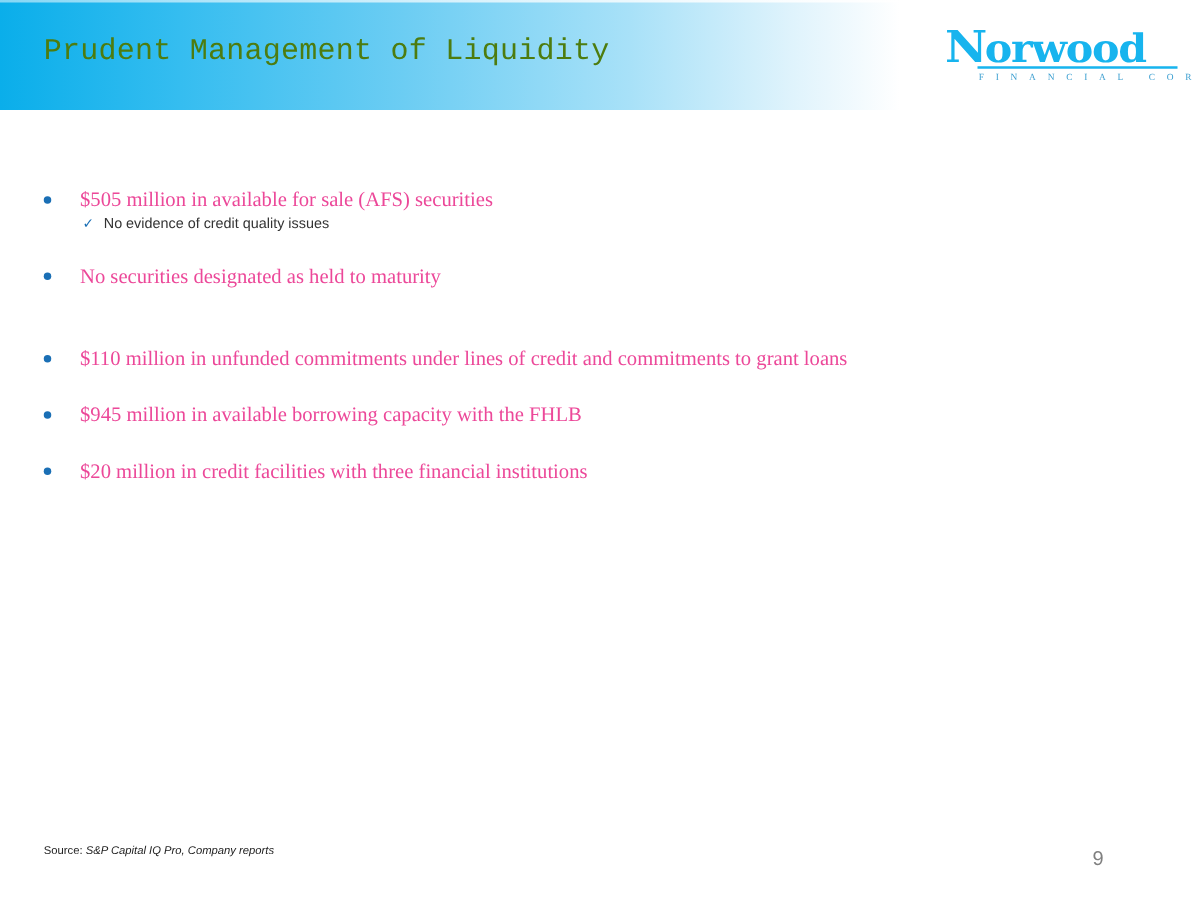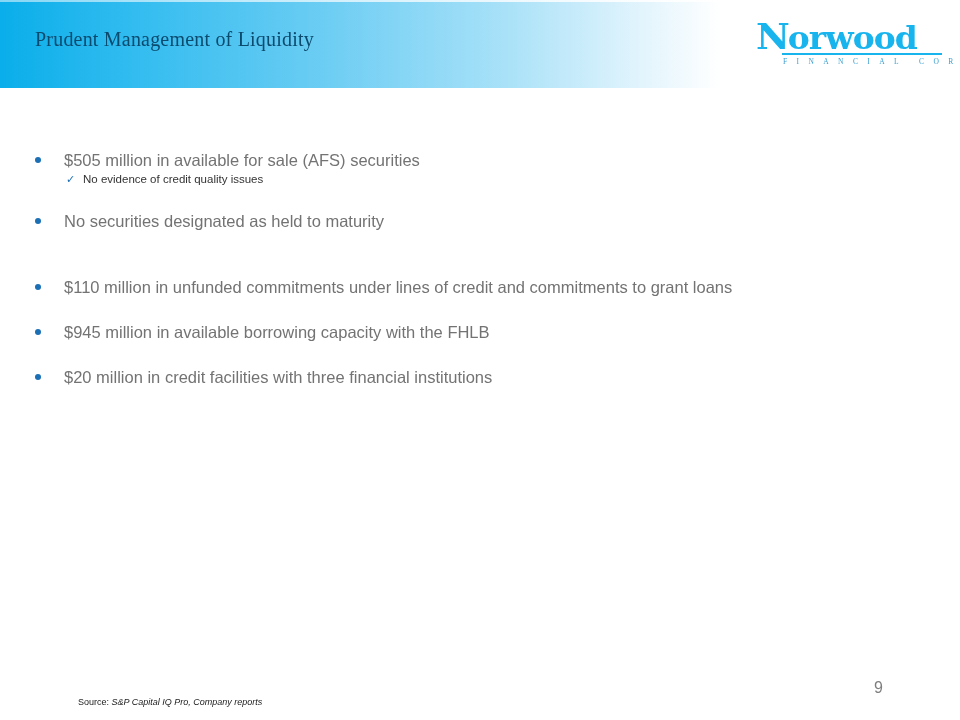--- a/index.html
+++ b/index.html
@@ -9,21 +9,21 @@
     .header-band {
       position: absolute; left: 0; top: 0; width: 720px; height: 88px;
       background: linear-gradient(to right, #0aaeea 0%, #35bdf0 20%, #6ccdf3 45%, #a8e1f8 70%, #dff3fc 88%, #ffffff 100%);
     }
     .header-band::after {
       content: ""; position: absolute; left: 0; top: 0; width: 100%; height: 2px;
       background: linear-gradient(to right, rgba(255,255,255,0.5), rgba(255,255,255,0.9));
     }
     .page-title {
       position: absolute; left: 35px; top: 28px;
-      font-family: Liberation Serif, serif; font-size: 20px; color: #0c4a6e;
+      font-family: Liberation Mono, monospace; font-size: 24px; color: #4d7c0f;
       letter-spacing: 0.2px; white-space: nowrap;
     }
 
     .logo {
       position: absolute; left: 756px; top: 26px; width: 186px; height: 40px; text-decoration: underline;
     }
     .logo-word {
       position: absolute; left: 0; top: -6px;
       font-family: "DejaVu Serif", "Liberation Serif", serif; font-weight: bold;
       font-size: 33px; color: #17b4ee; letter-spacing: -1px; line-height: 36px;
@@ -34,36 +34,36 @@
       position: absolute; left: 26px; top: 27px; width: 160px; height: 2px; background: #17b4ee;
     }
     .logo-sub {
       position: absolute; left: 27px; top: 31px;
       font-family: "Liberation Serif", serif; font-size: 7.5px; color: #3a9ed0;
       letter-spacing: 9.4px; white-space: nowrap;
     }
 
     .bullets { position: absolute; left: 34px; top: 148px; width: 900px; }
     .bullet {
-      position: relative; padding-left: 30px; font-size: 16.5px; color: #737373;
-      font-family: Liberation Sans, sans-serif; white-space: nowrap; height: 24px; line-height: 24px;
+      position: relative; padding-left: 30px; font-size: 16.5px; color: #ec4899;
+      font-family: Liberation Serif, serif; white-space: nowrap; height: 24px; line-height: 24px;
     }
     .bullet-dot {
       position: absolute; left: 1px; top: 9px; width: 6px; height: 6px; border-radius: 50%; background: #1a6fb5;
     }
     .sub-bullet {
       position: relative; padding-left: 49px; font-size: 11.5px; color: #333; height: 17px; line-height: 15px;
       white-space: nowrap;
     }
     .check-icon {
       position: absolute; left: 32px; top: 0px; font-size: 11px; color: #1a6fb5;
     }
 
     .source {
-      position: absolute; left: 35px; top: 697px; font-size: 9px; color: #222; white-space: nowrap; margin-left: 43px;
+      position: absolute; left: 35px; top: 675px; font-size: 9px; color: #222; white-space: nowrap;
     }
     .source em { font-style: italic; }
     .page-number {
       position: absolute; left: 874px; top: 679px; font-size: 16px; color: #7f7f7f;
     }
   </style>
 </head>
 <body>
 
 <div class="header-band"></div>

